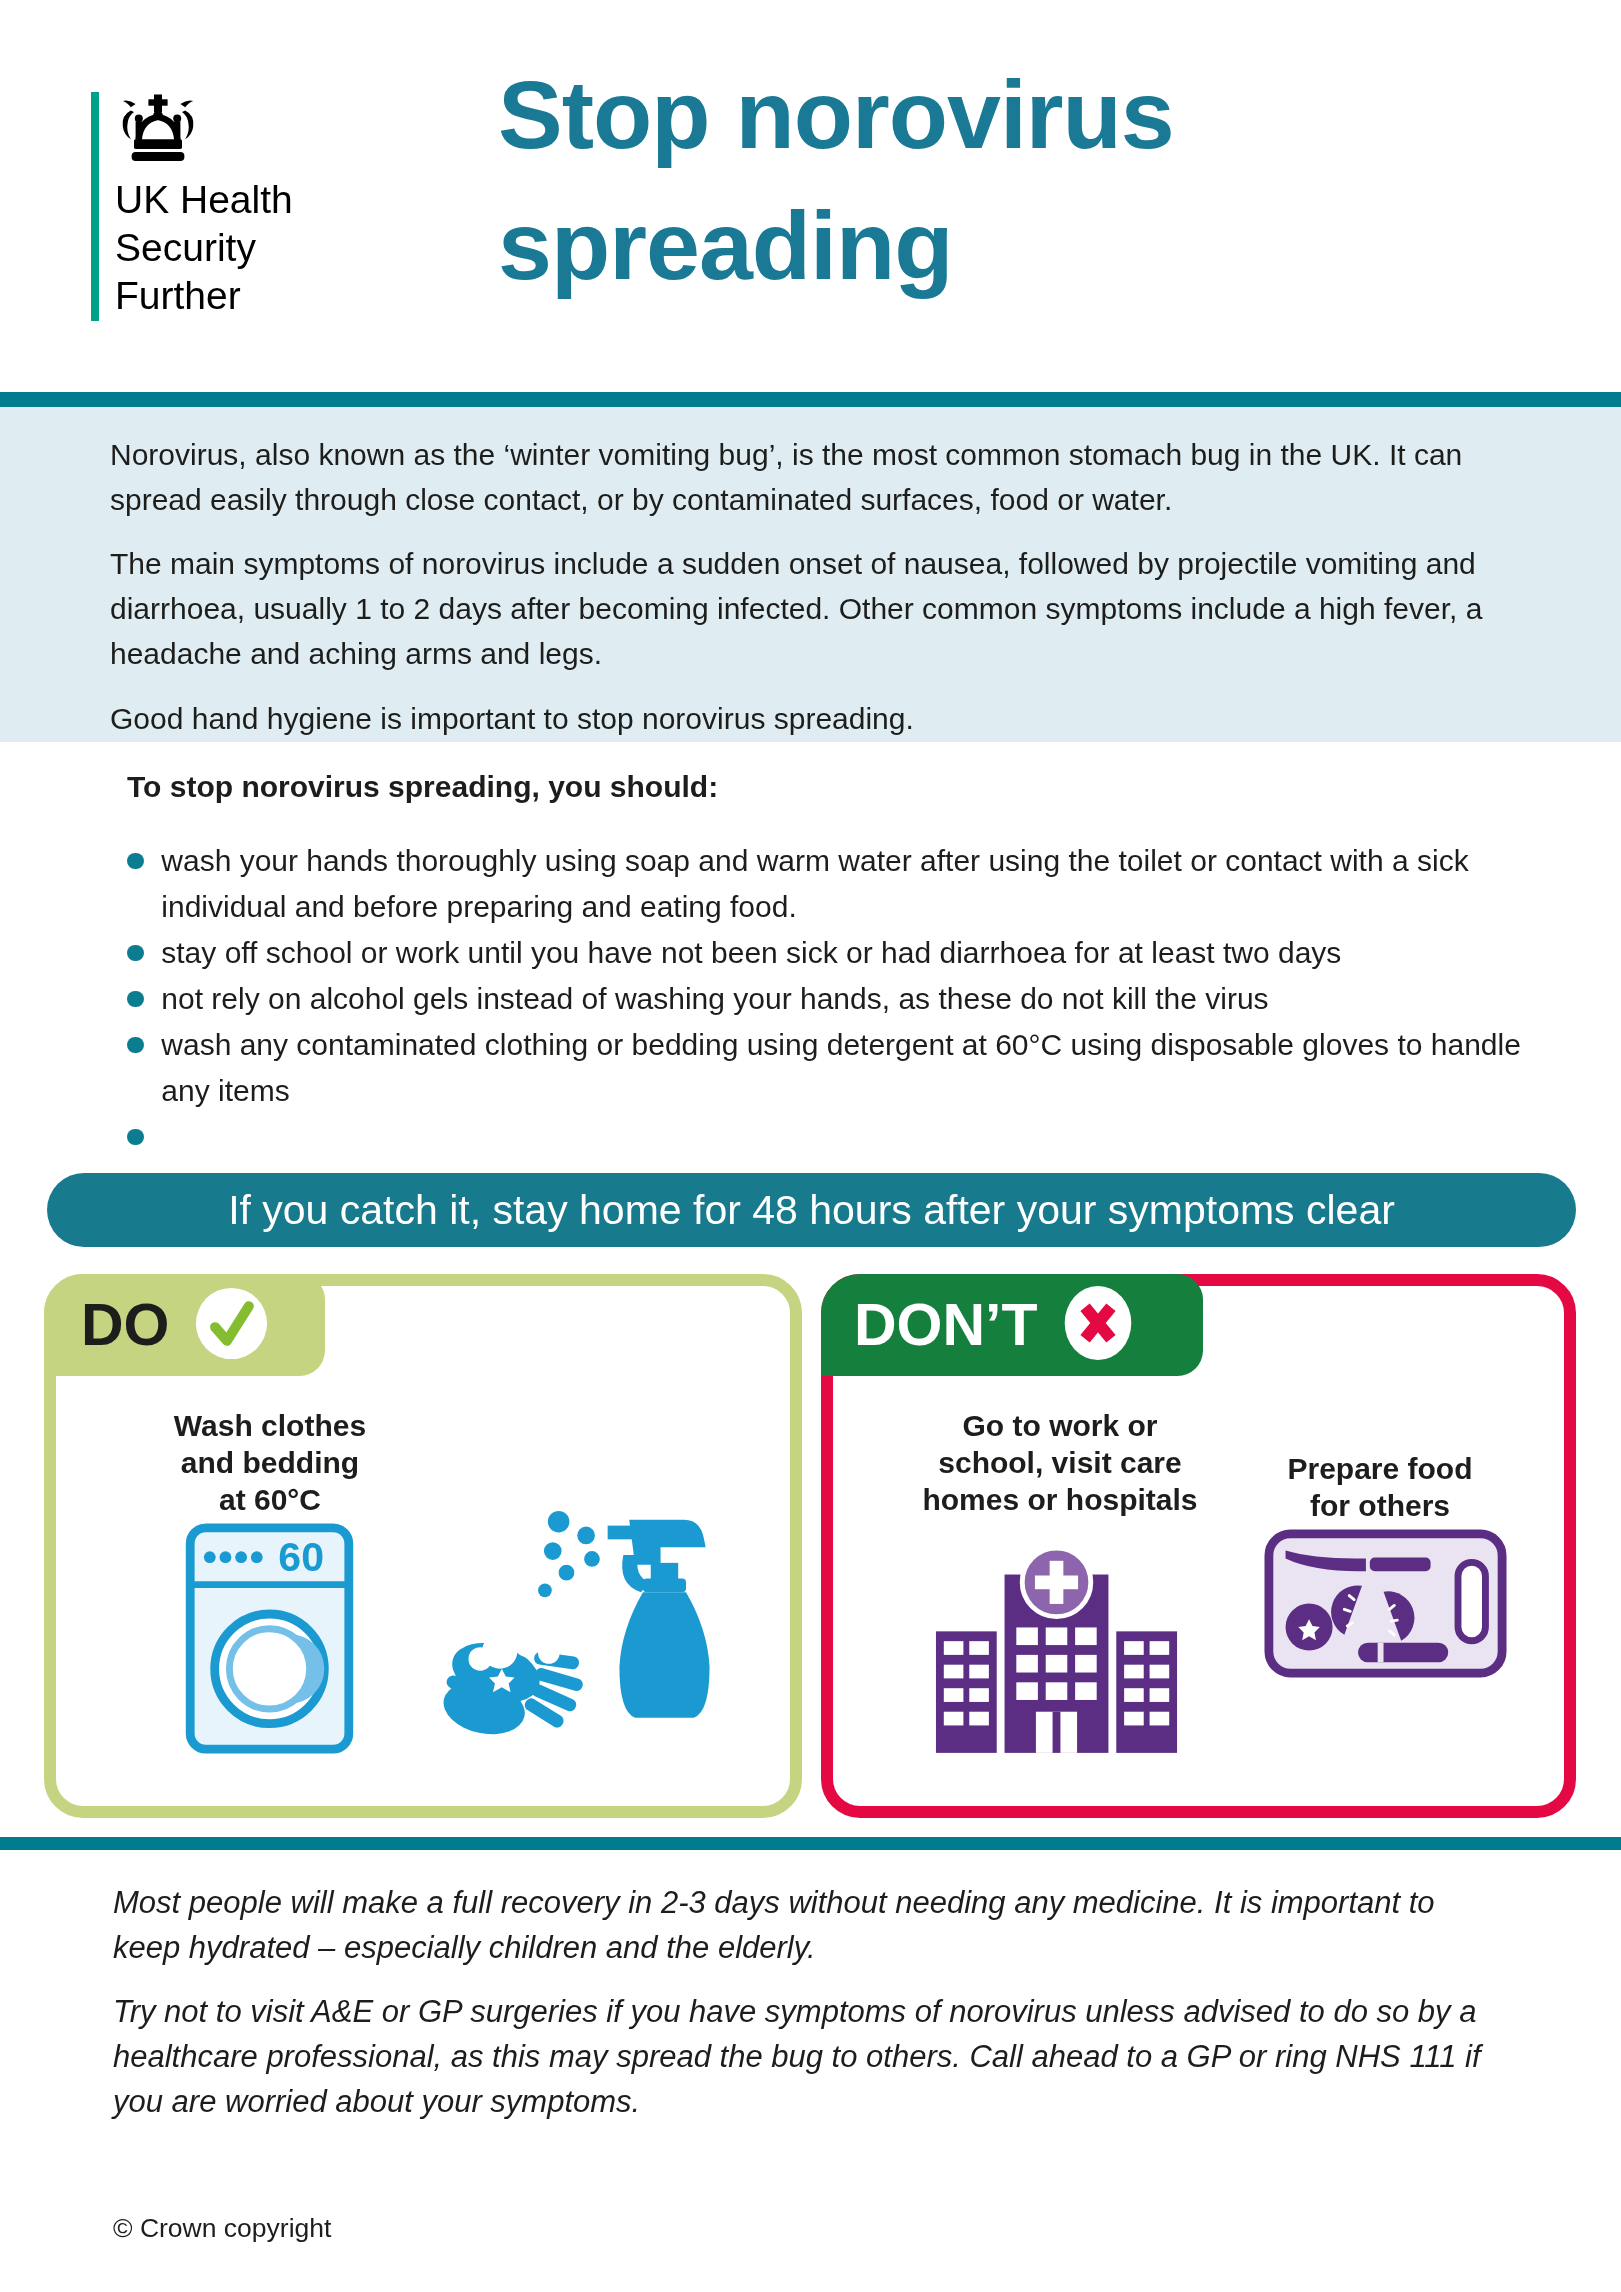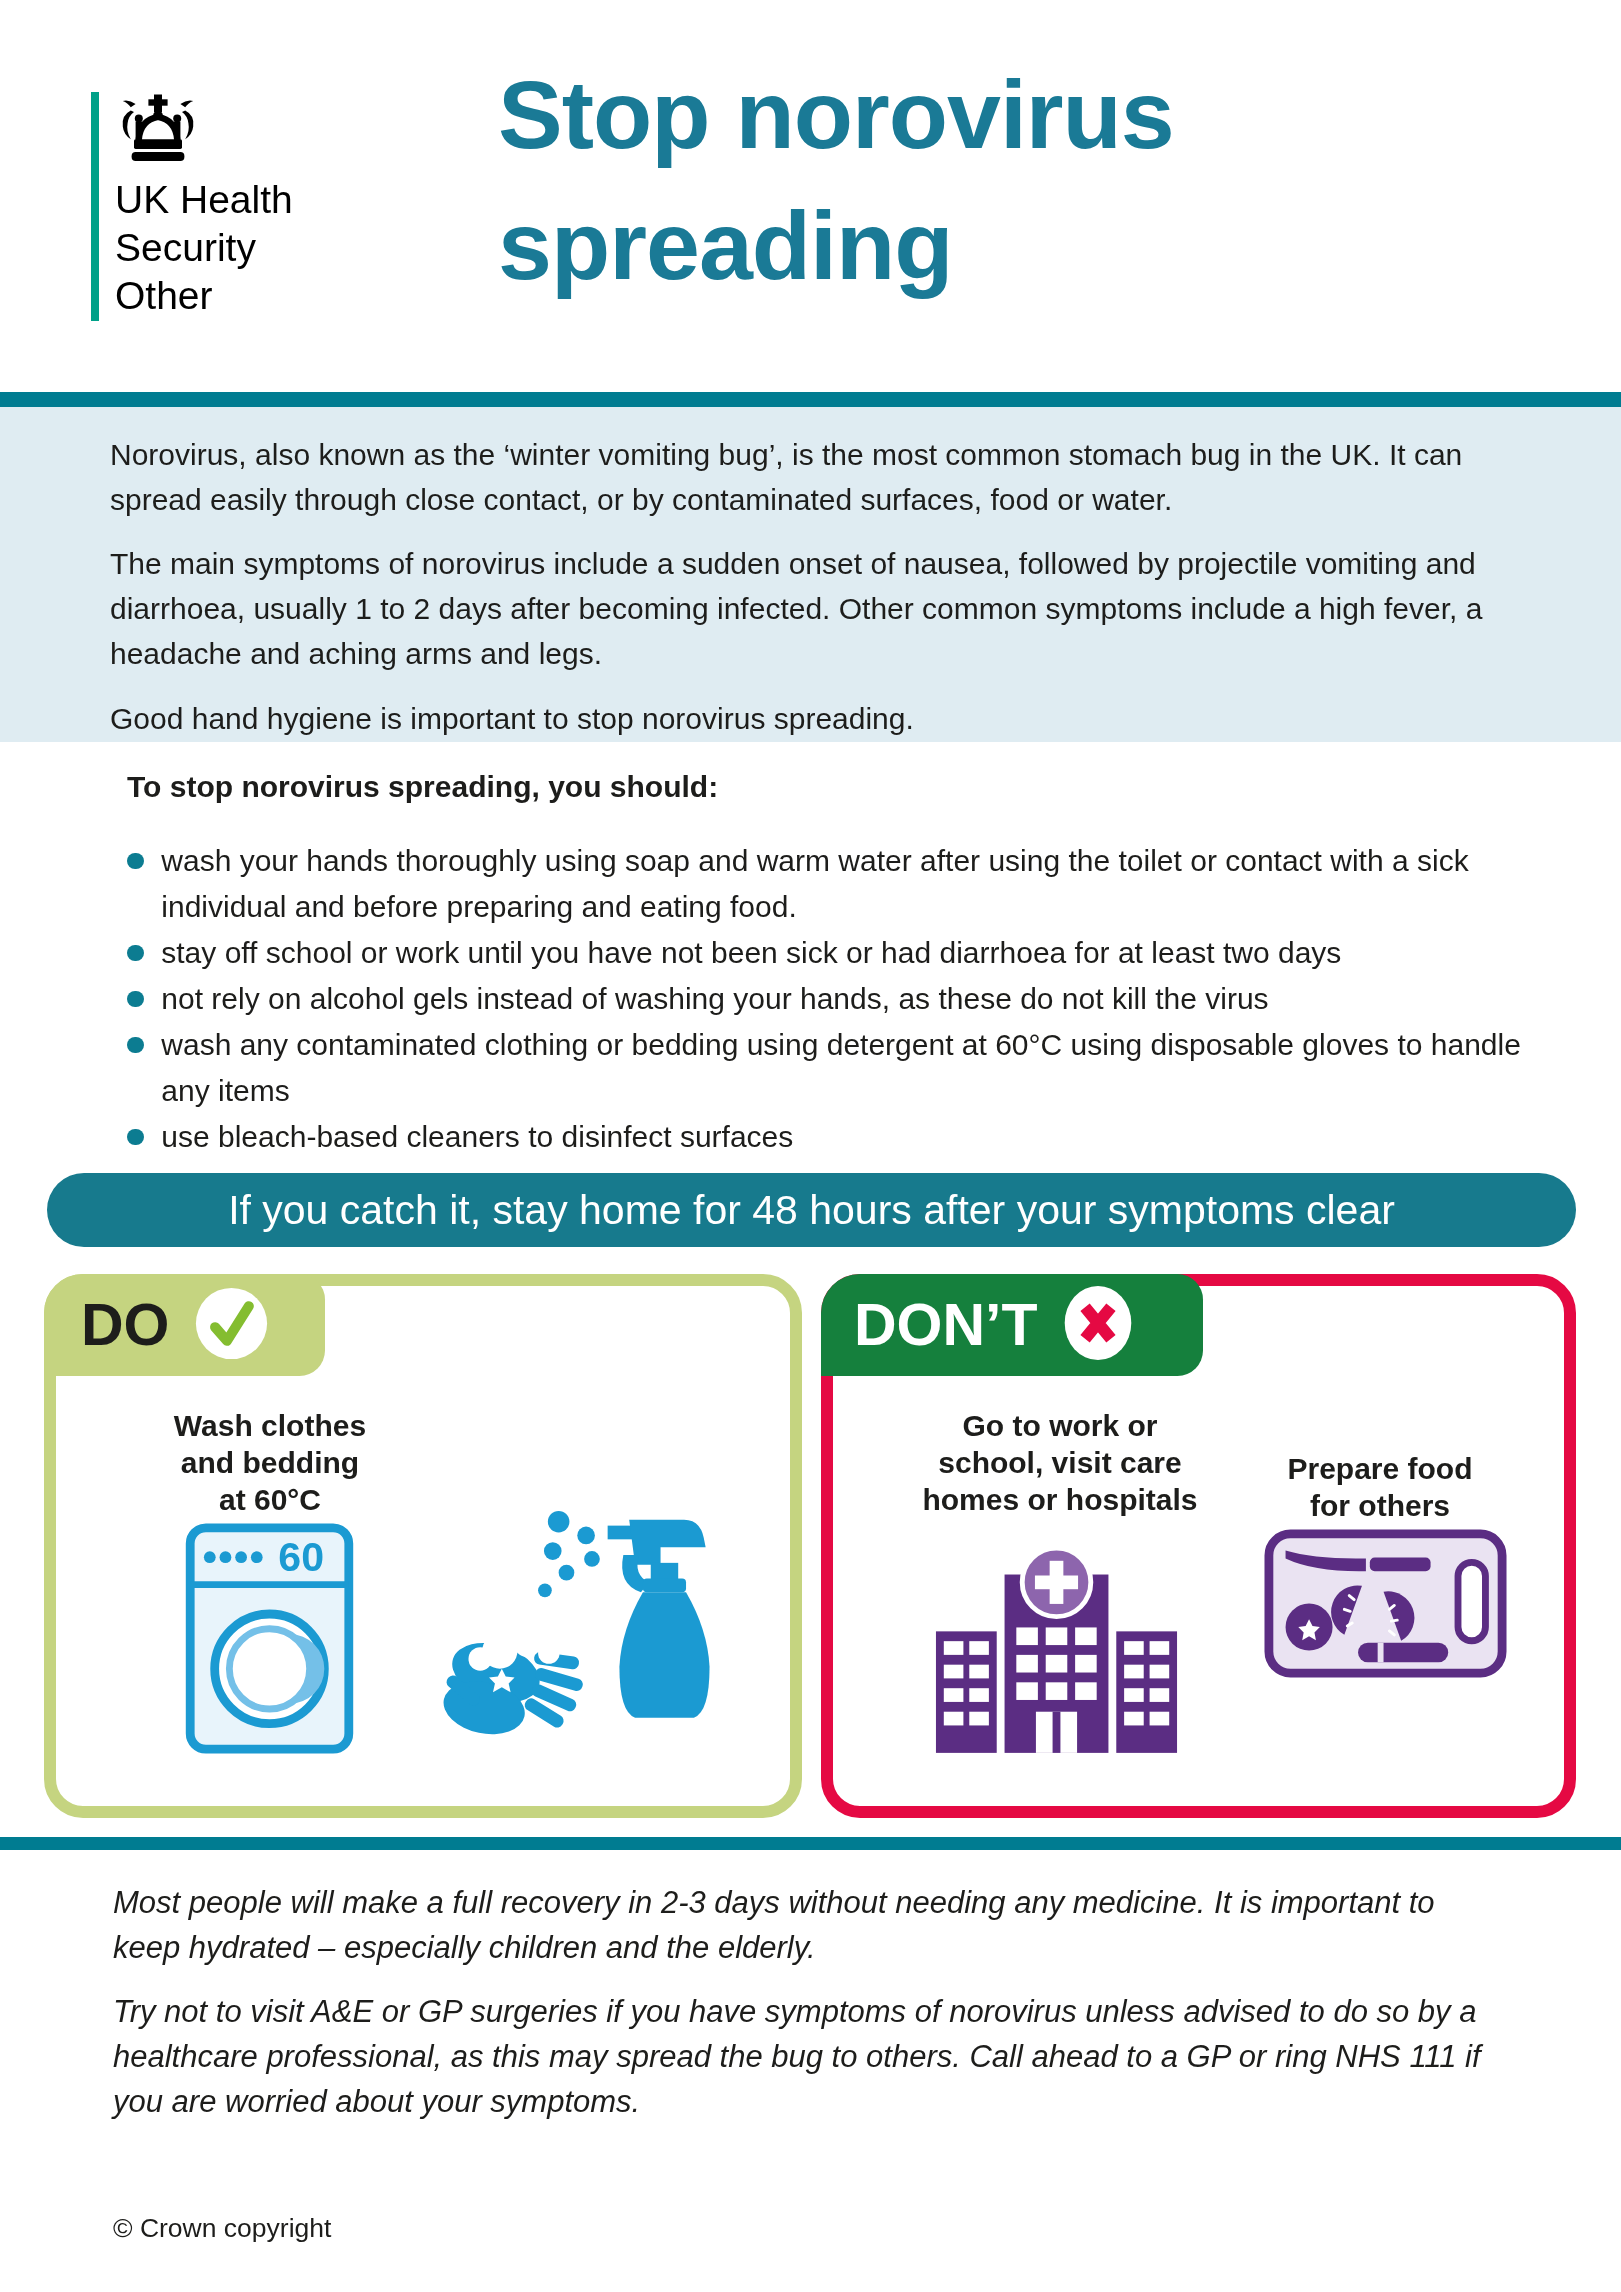--- a/index.html
+++ b/index.html
@@ -74,21 +74,21 @@
       <rect x="22" y="34" width="8" height="24" fill="#000"></rect>
       <rect x="70" y="34" width="8" height="24" fill="#000"></rect>
       <rect x="20" y="56" width="60" height="12" rx="2" fill="#000"></rect>
       <rect x="17" y="72" width="66" height="11" rx="5" fill="#000"></rect>
     </svg>
   </div>
 
   <div class="logo-text">
     <div>UK Health</div>
     <div>Security</div>
-    <div>Other</div>
+    <div>Further</div>
   </div>
 
   <div class="page-title">
     <div>Stop norovirus</div>
     <div>spreading</div>
   </div>
 
   <div class="bar-top"></div>
 
   <div class="intro-panel">
@@ -113,21 +113,20 @@
     <li>
       <span class="dot"></span>
       <span>not rely on alcohol gels instead of washing your hands, as these do not kill the virus</span>
     </li>
     <li>
       <span class="dot"></span>
       <span>wash any contaminated clothing or bedding using detergent at 60°C using disposable gloves to handle any items</span>
     </li>
     <li>
       <span class="dot"></span>
-      <span>use bleach-based cleaners to disinfect surfaces</span>
     </li>
   </ul>
 
   <div class="banner">If you catch it, stay home for 48 hours after your symptoms clear</div>
 
   <div class="do-box"></div>
   <div class="tab do-tab">
     <span class="tab-label">DO</span>
     <span>
       <svg width="73" height="73" viewBox="0 0 80 80">

